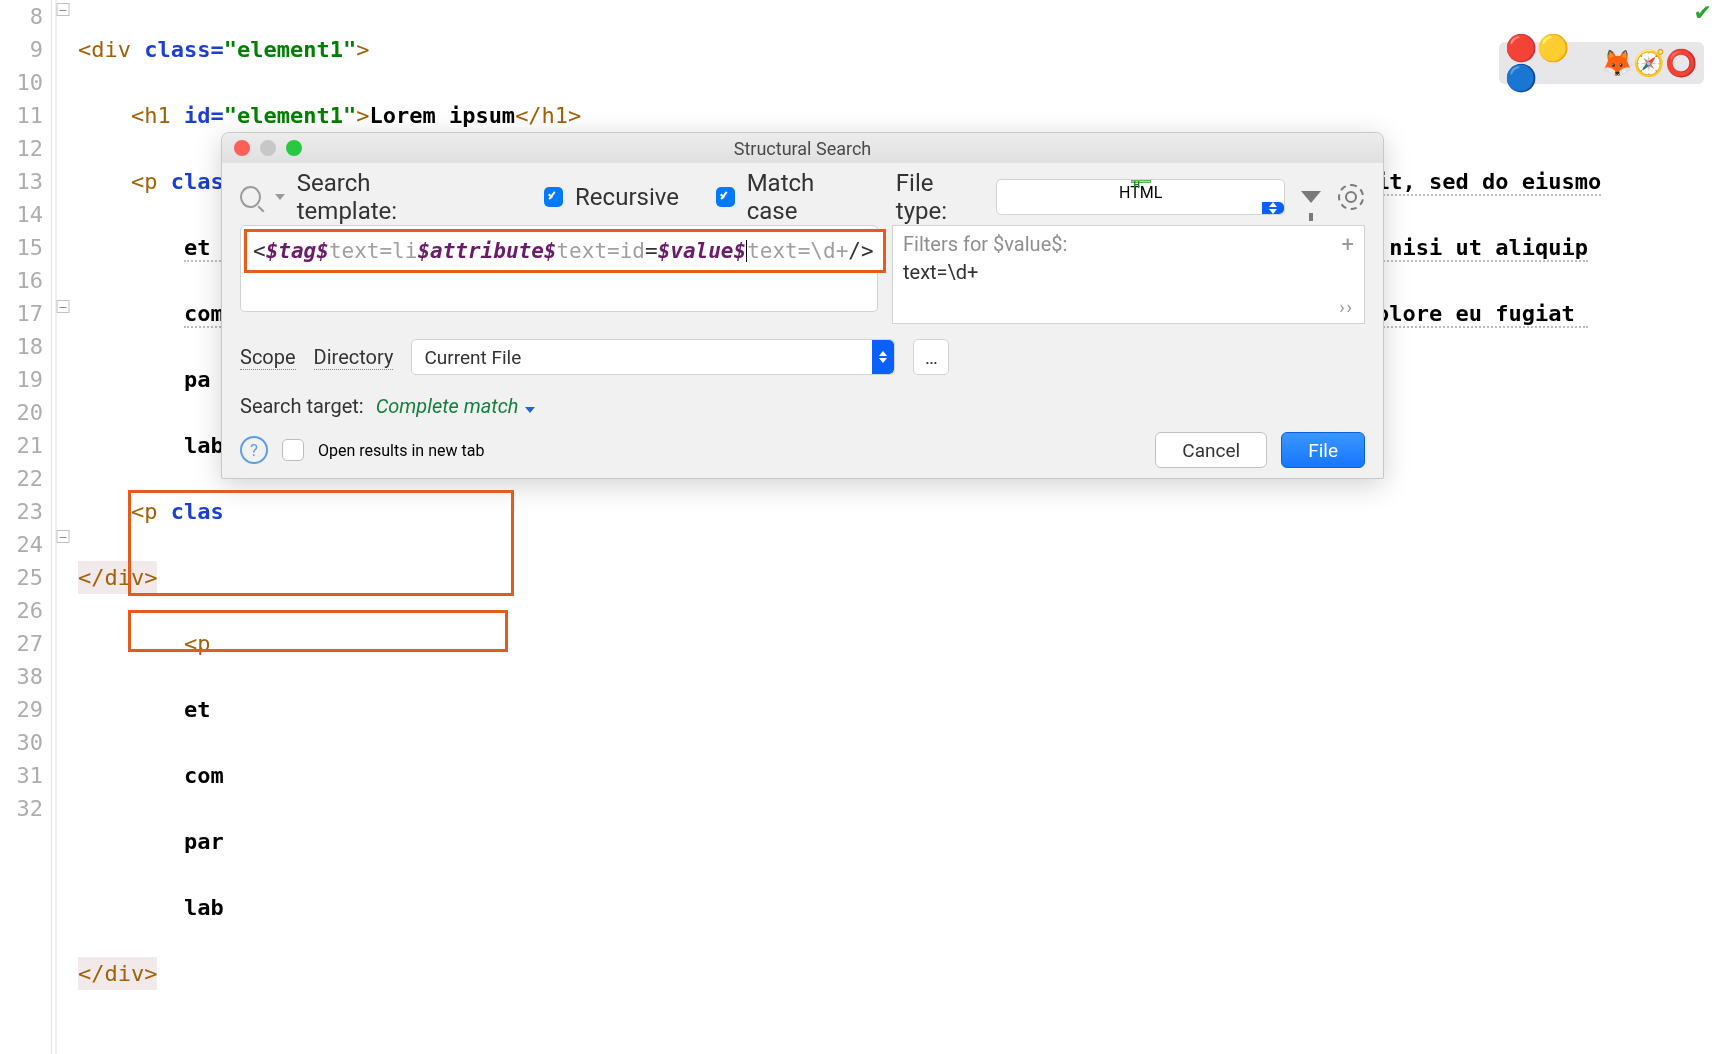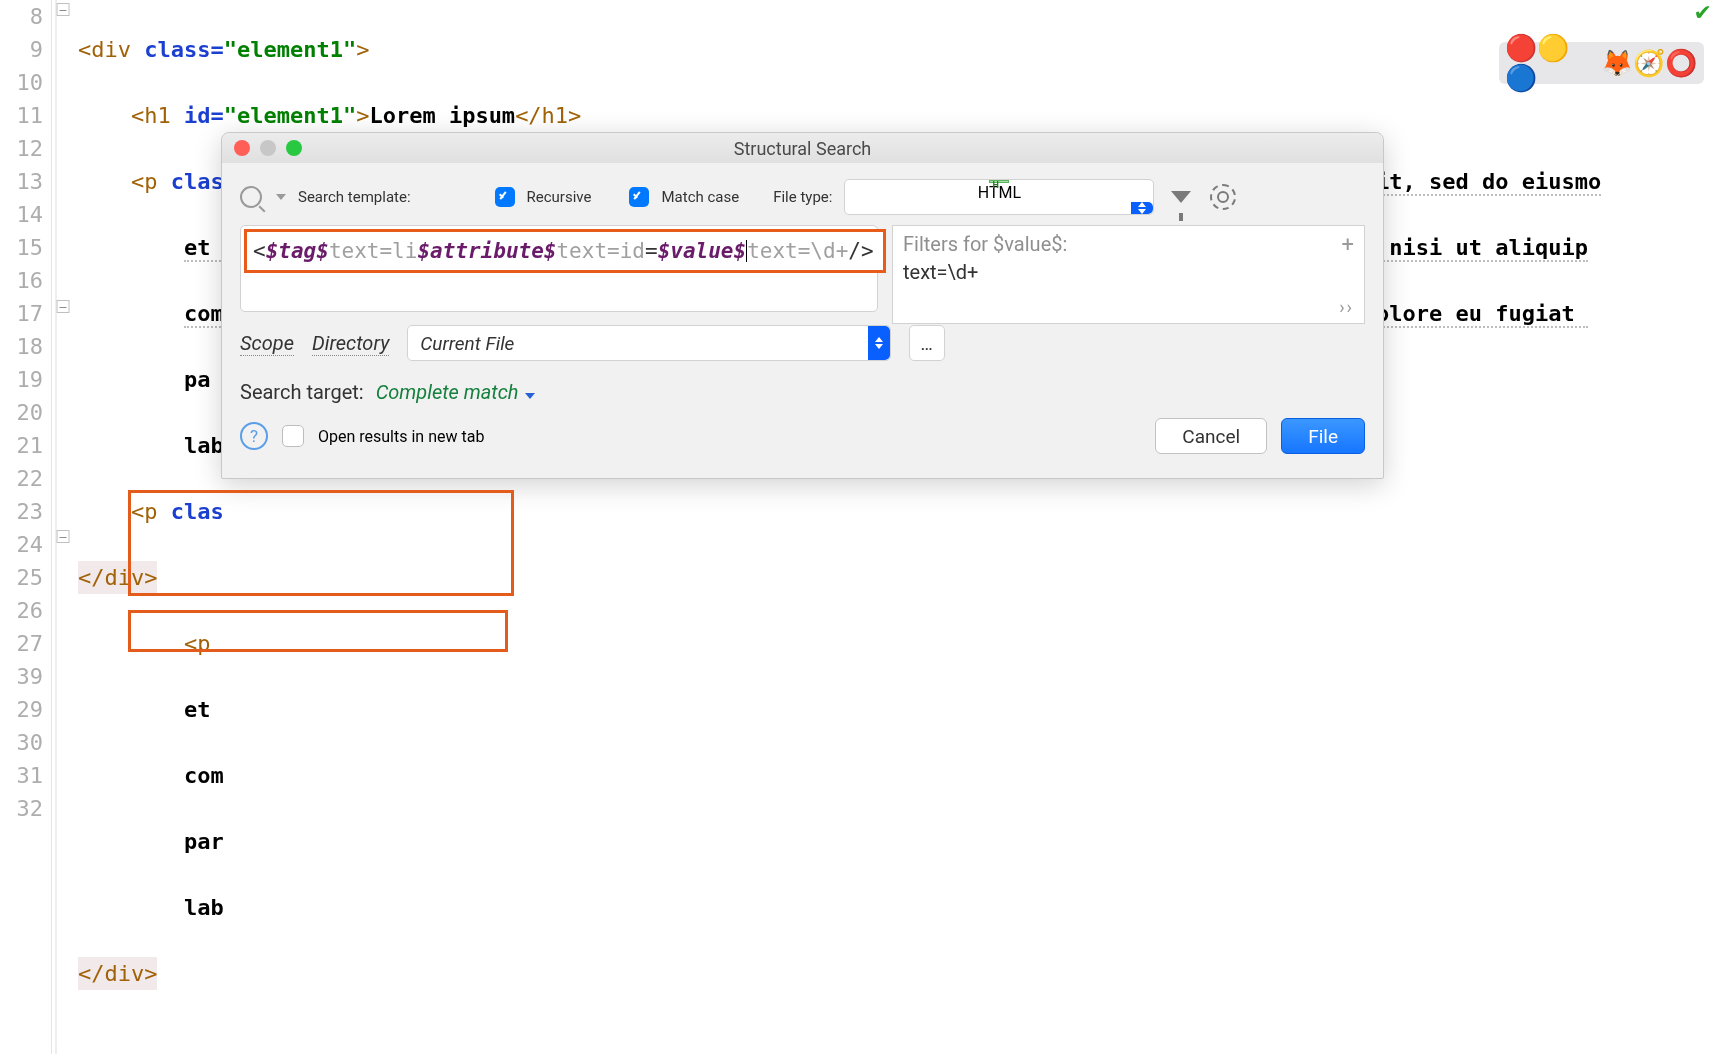--- a/index.html
+++ b/index.html
@@ -39,21 +39,21 @@
 .red{background:#ff5f57;}
 .yel{background:#c7c7c7;}
 .grn{background:#28c940;}
 .titlebar .title{position:absolute;left:0;right:0;text-align:center;font-size:18px;color:#4a4a4a;}
 
 .dlgbody{padding:16px 18px 0 18px;}
 .row1{display:flex;align-items:center;gap:12px;height:36px;}
 .mag{width:18px;height:18px;border:2px solid #9a9a9a;border-radius:50%;position:relative;}
 .mag::after{content:'';position:absolute;width:2px;height:8px;background:#9a9a9a;bottom:-7px;right:-3px;transform:rotate(-45deg);}
 .chev{width:0;height:0;border-left:5px solid transparent;border-right:5px solid transparent;border-top:6px solid #9a9a9a;margin-left:2px;}
-.lbl{font-size:15px;color:#333;}
+.lbl{font-size:24px;color:#333;}
 .cb{width:20px;height:20px;border-radius:5px;background:#0079ff;position:relative;}
 .cb::after{content:'';position:absolute;left:4px;top:8px;width:5px;height:2px;background:#fff;transform:rotate(45deg);}
 .cb::before{content:'';position:absolute;left:7px;top:4px;width:2px;height:9px;background:#fff;transform:rotate(38deg);}
 .selectFT{display:flex;align-items:center;background:#fff;border:1px solid #d2d2d2;border-radius:5px;height:34px;width:308px;flex-direction:column;}
 .fticon{width:18px;height:14px;background:linear-gradient(#c5e7c5,#8fd28f);border:1px solid #5ab65a;margin:0 8px;position:relative;}
 .fticon::after{content:'H';position:absolute;left:2px;top:-1px;font-size:9px;color:#2a7a2a;font-weight:bold;}
 .ftarrows{width:22px;height:34px;background:#0a60ff;border-radius:0 5px 5px 0;margin-left:auto;display:flex;flex-direction:column;align-items:center;justify-content:center;}
 .ftarrows::before{content:'';border-left:4px solid transparent;border-right:4px solid transparent;border-bottom:5px solid #fff;margin-bottom:2px;}
 .ftarrows::after{content:'';border-left:4px solid transparent;border-right:4px solid transparent;border-top:5px solid #fff;}
 .iconbtn{width:30px;height:30px;display:flex;align-items:center;justify-content:center;color:#7a7a7a;}
@@ -68,21 +68,21 @@
 .sbox .pl{color:#a0a0a0;font-style:normal;text-align:right;}
 .sbox .vi{color:#6a1b6a;font-style:italic;font-weight:bold;}
 .sbox .n{color:#333;}
 .sboxwrap{background:#fff;border:1px solid #d2d2d2;border-radius:5px;width:636px;height:85px;position:relative;}
 .sboxwrap .sbox{position:absolute;left:3px;top:3px;}
 .fpanel{background:#fff;border:1px solid #d2d2d2;border-radius:0;flex:1;height:85px;position:relative;padding:6px 10px;font-size:20px;color:#8f8f8f;}
 .fpanel .ftext{color:#333;margin-top:4px;}
 .fpanel .plus{position:absolute;top:6px;right:10px;font-size:22px;color:#9a9a9a;}
 .fpanel .more{position:absolute;bottom:6px;right:10px;font-size:18px;color:#9a9a9a;letter-spacing:2px;}
 
-.row3{display:flex;align-items:center;gap:18px;height:38px;font-style:italic;}
+.row3{display:flex;align-items:center;gap:18px;margin-top:14px;height:38px;}
 .link{color:#333;font-size:20px;border-bottom:1px dotted #888;}
 .sel2{background:#fff;border:1px solid #d2d2d2;border-radius:5px;height:34px;width:470px;display:flex;align-items:center;padding-left:12px;font-size:19px;color:#333;}
 .sel2 .ftarrows{width:22px;}
 .dots{background:#fff;border:1px solid #d2d2d2;border-radius:5px;height:34px;width:34px;display:flex;align-items:center;justify-content:center;font-size:19px;color:#333;}
 
 .row4{display:flex;align-items:center;gap:12px;margin-top:18px;font-size:20px;color:#333;}
 .cmlink{color:#15803d;font-style:italic;}
 
 .row5{display:flex;align-items:center;gap:14px;margin-top:14px;}
 .help{width:24px;height:24px;border:2px solid #5a9de8;border-radius:50%;color:#5a9de8;display:flex;align-items:center;justify-content:center;font-size:17px;}
@@ -109,21 +109,21 @@
     <div>18</div>
     <div>19</div>
     <div>20</div>
     <div>21</div>
     <div>22</div>
     <div>23</div>
     <div>24</div>
     <div>25</div>
     <div>26</div>
     <div>27</div>
-    <div>39</div>
+    <div>38</div>
     <div>29</div>
     <div>30</div>
     <div>31</div>
     <div>32</div>
   </div>
 <div class="vrule"></div>
 <div class="folds">
   <div class="fold" style="top:3px"></div>
   <div class="fold" style="top:300px"></div>
   <div class="fold" style="top:530px"></div>

